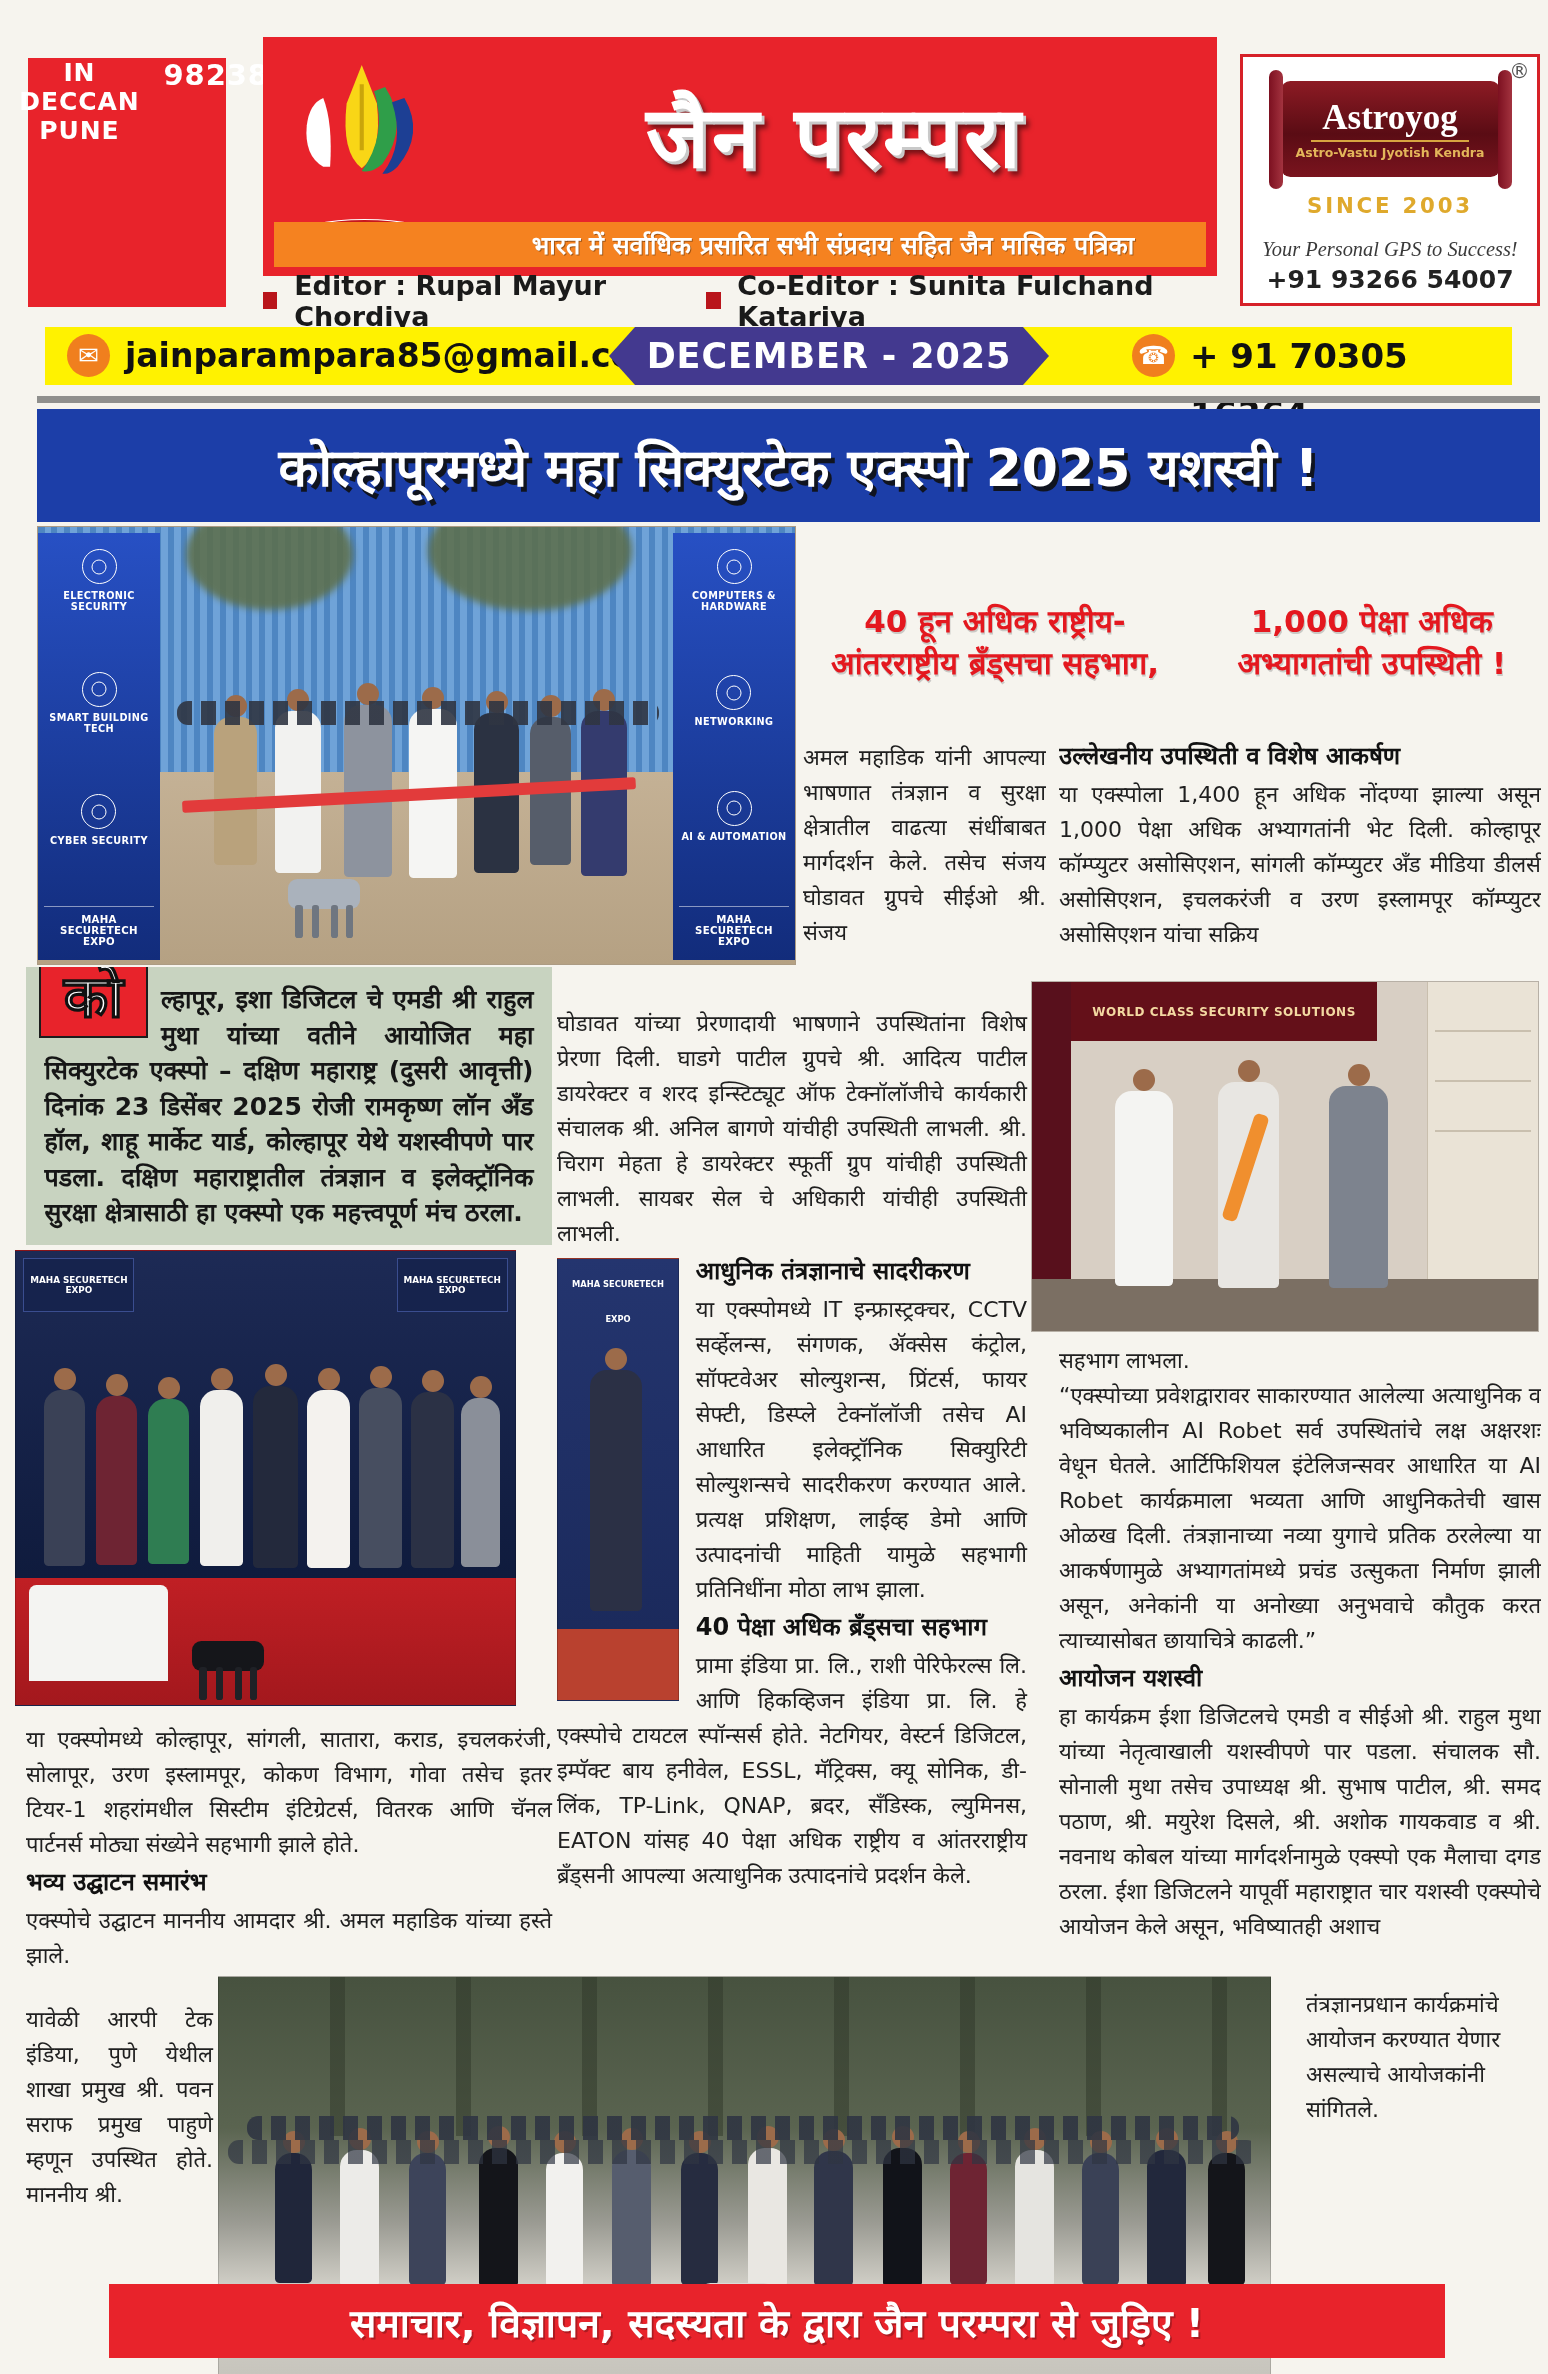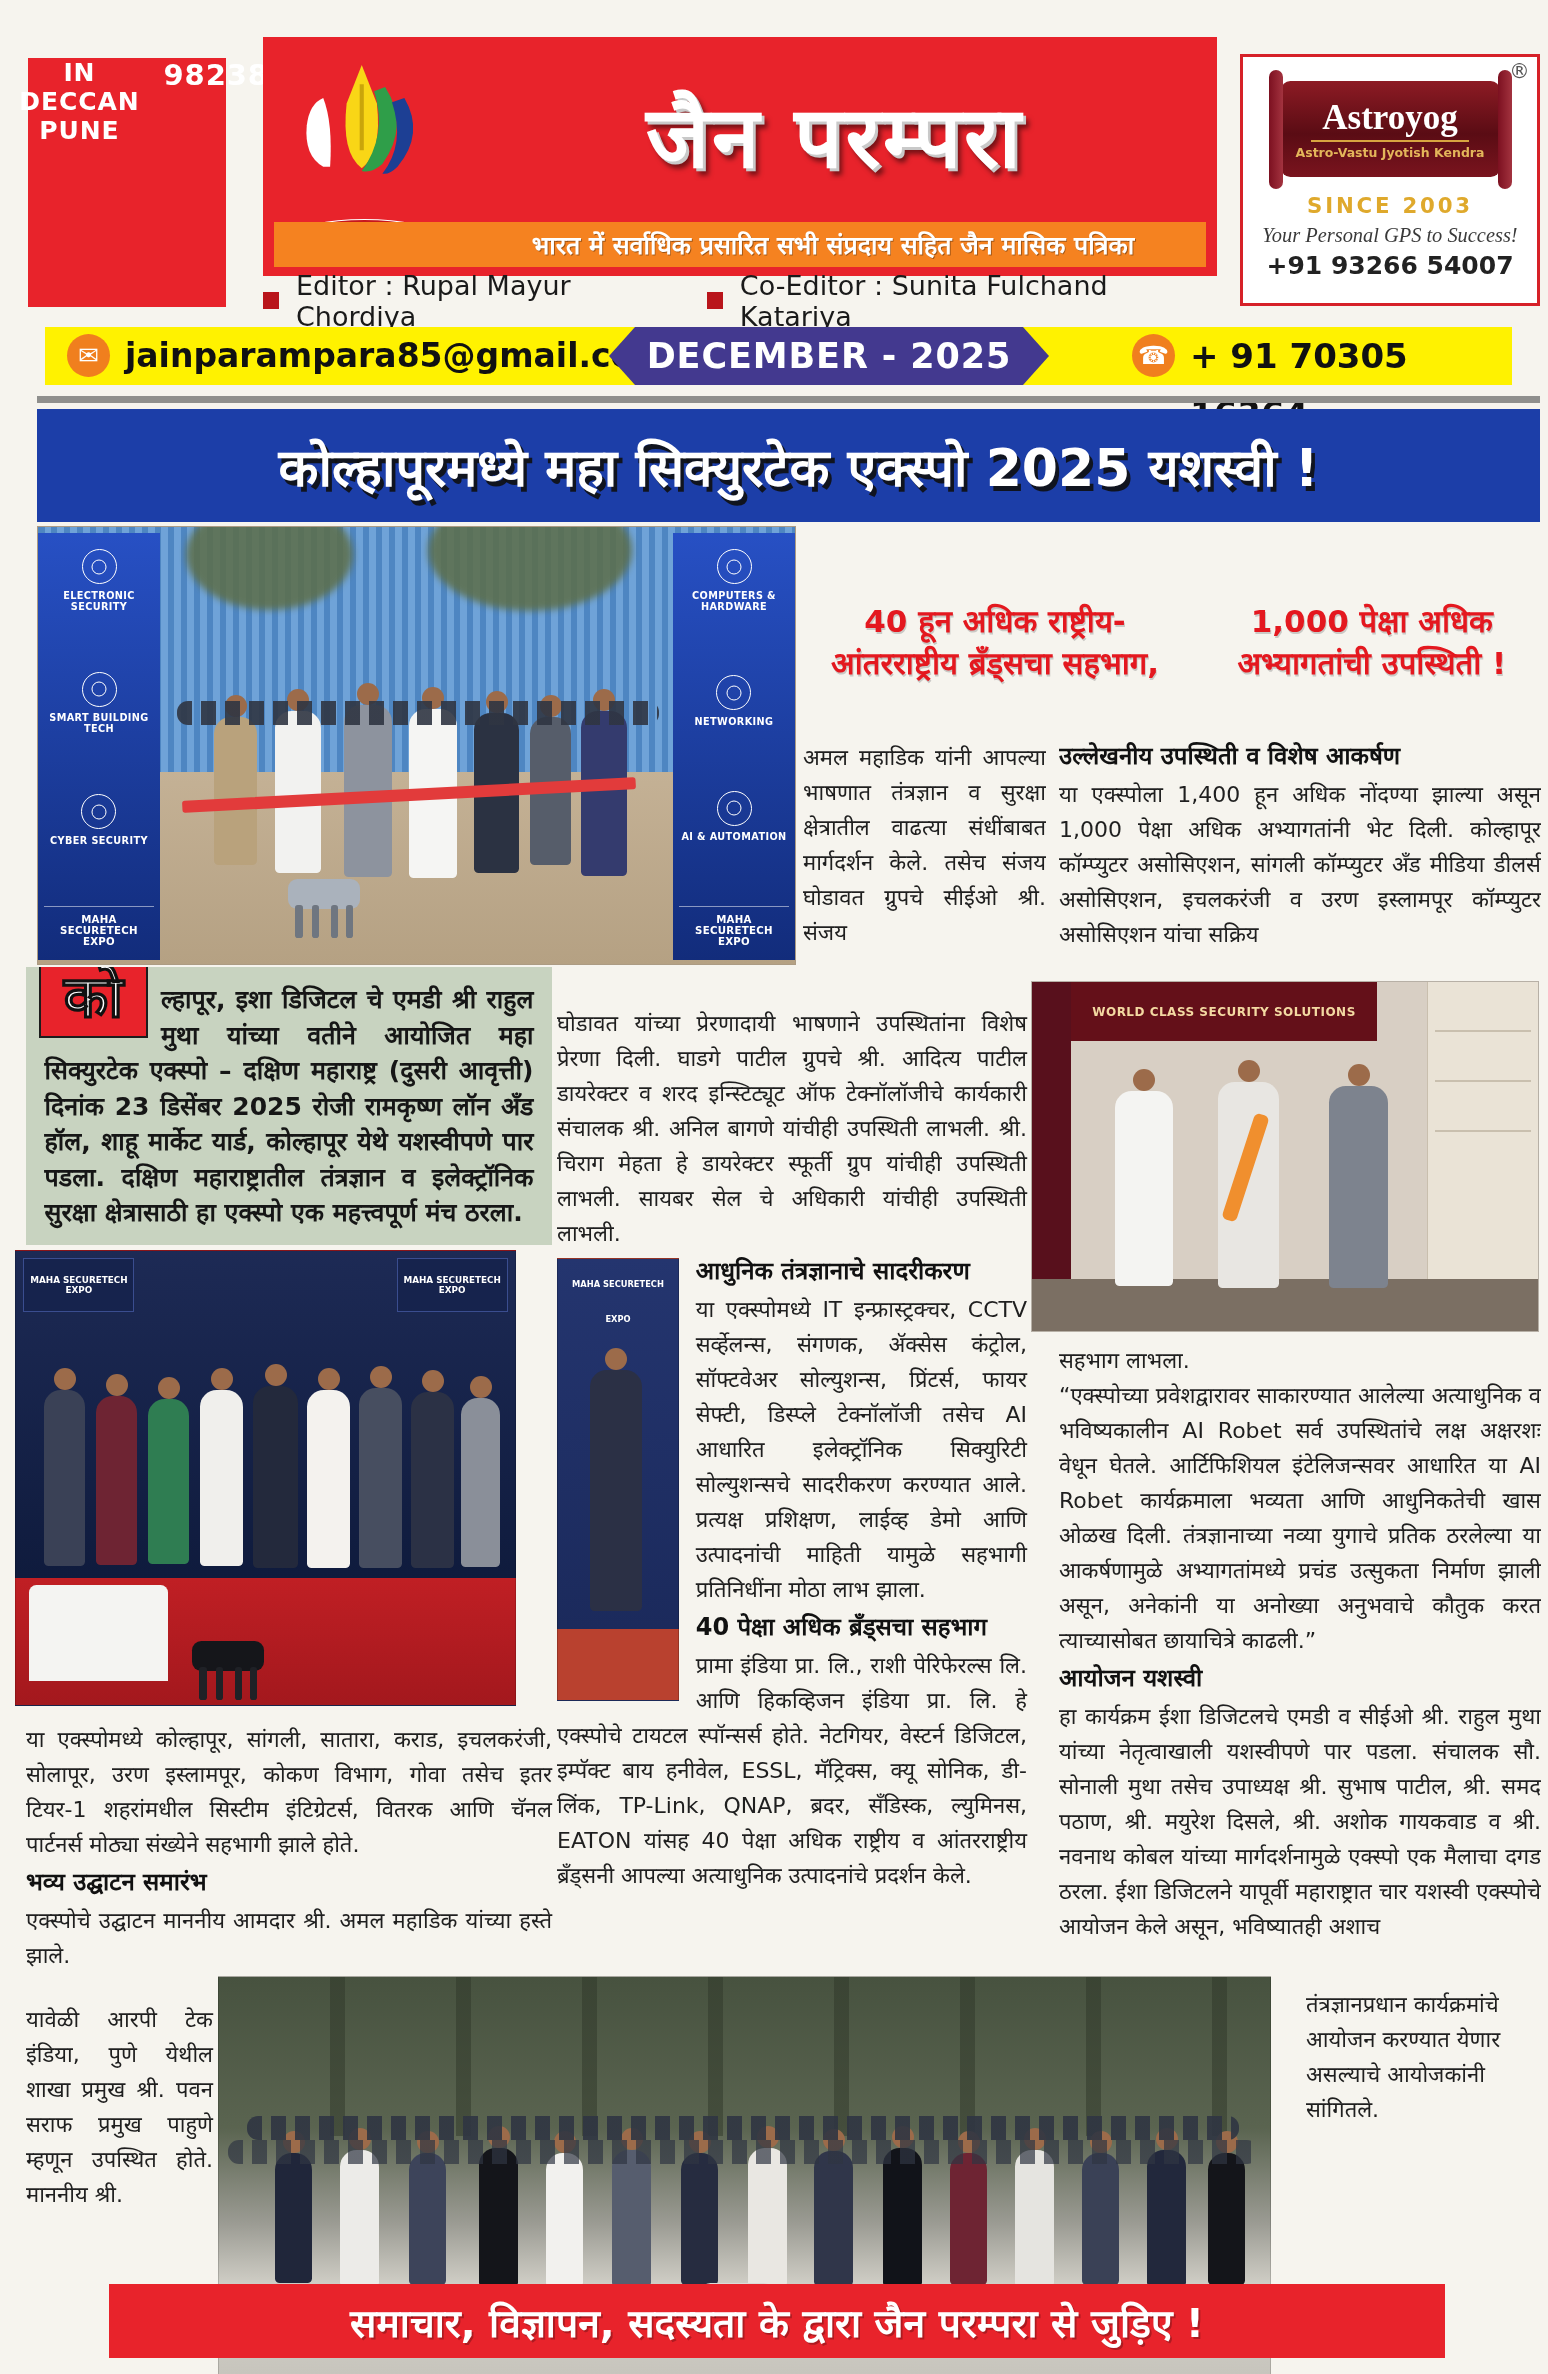--- a/index.html
+++ b/index.html
@@ -20,37 +20,37 @@
              border:1.9px solid #fff;border-radius:50%/50%;color:#fff;font-size:13px;font-weight:700;
              display:flex;align-items:center;justify-content:center;letter-spacing:0.9px;}
   .mast-title{position:absolute;left:199px;right:9.3px;top:39px;text-align:center;color:#fff;
               font-size:85px;font-weight:800;letter-spacing:2.8px;
               text-shadow:2.8px 2.8px 0 #c9c9c9,5.6px 6.5px 5.6px rgba(0,0,0,.5);}
   .mast-strip{position:absolute;left:11px;right:11px;bottom:9.3px;height:45px;background:#f58220;
               display:flex;align-items:center;justify-content:center;padding-left:186px;
               color:#fff;font-size:25px;font-weight:700;text-shadow:0.9px 0.9px 0 rgba(0,0,0,.35);}
   .editor-strip{position:absolute;left:263px;top:278px;width:954px;height:45px;background:#f6f4ee;
                 display:flex;align-items:center;justify-content:flex-end;gap:16.7px;
-                font-size:27px;font-weight:400;color:#1a1a1a;}
+                font-size:27px;font-weight:700;color:#1a1a1a;}
   .sq{width:16.7px;height:16.7px;background:#b9151b;display:inline-block;}
 
   .astro{position:absolute;left:1240px;top:54px;width:300px;height:252px;background:#fff;
          border:3.7px solid #d62128;text-align:center;}
   .astro .reg{position:absolute;right:7.4px;top:1.9px;font-size:20.4px;color:#555;}
   .scroll{position:relative;margin:24px auto 16px;width:219px;height:96px;border-radius:9.3px;
           background:linear-gradient(180deg,#8d1b24,#5a0c14 55%,#7a141e);
           display:flex;flex-direction:column;align-items:center;justify-content:center;}
   .scroll::before,.scroll::after{content:"";position:absolute;top:-11px;width:14px;height:119px;
           background:linear-gradient(90deg,#7c1020,#a3333f);border-radius:7.4px;}
   .scroll::before{left:-12px;} .scroll::after{right:-12px;}
   .scroll .brand{color:#fff;font-size:35px;font-weight:700;font-family:"Liberation Serif",serif;}
   .scroll .rule{width:158px;height:1.9px;background:#d8a540;margin:1.9px 0 3.7px;}
   .scroll .sub{color:#e3b65a;font-size:12.5px;font-weight:700;}
   .astro .since{margin-top:7px;color:#dfa92c;font-size:21.3px;font-weight:800;letter-spacing:2.8px;}
-  .astro .slogan{margin-top:6px;color:#3a3a3a;font-size:20.4px;font-style:italic;
+  .astro .slogan{margin-top:20px;color:#3a3a3a;font-size:20.4px;font-style:italic;
                  font-family:"Liberation Serif",serif;}
   .astro .phone{margin-top:3.7px;color:#222;font-size:25px;font-weight:800;}
 
   
   .contact{position:absolute;left:45px;top:327px;width:1467px;height:58px;background:#fff200;}
   .cicon{position:absolute;top:7.4px;width:43px;height:43px;border-radius:50%;background:#f07f1e;
          color:#fff;font-size:25px;display:flex;align-items:center;justify-content:center;}
   .email-i{left:22px;}
   .email-t{position:absolute;left:80px;top:0;height:58px;line-height:58px;font-size:33px;
            font-weight:700;color:#111;}

